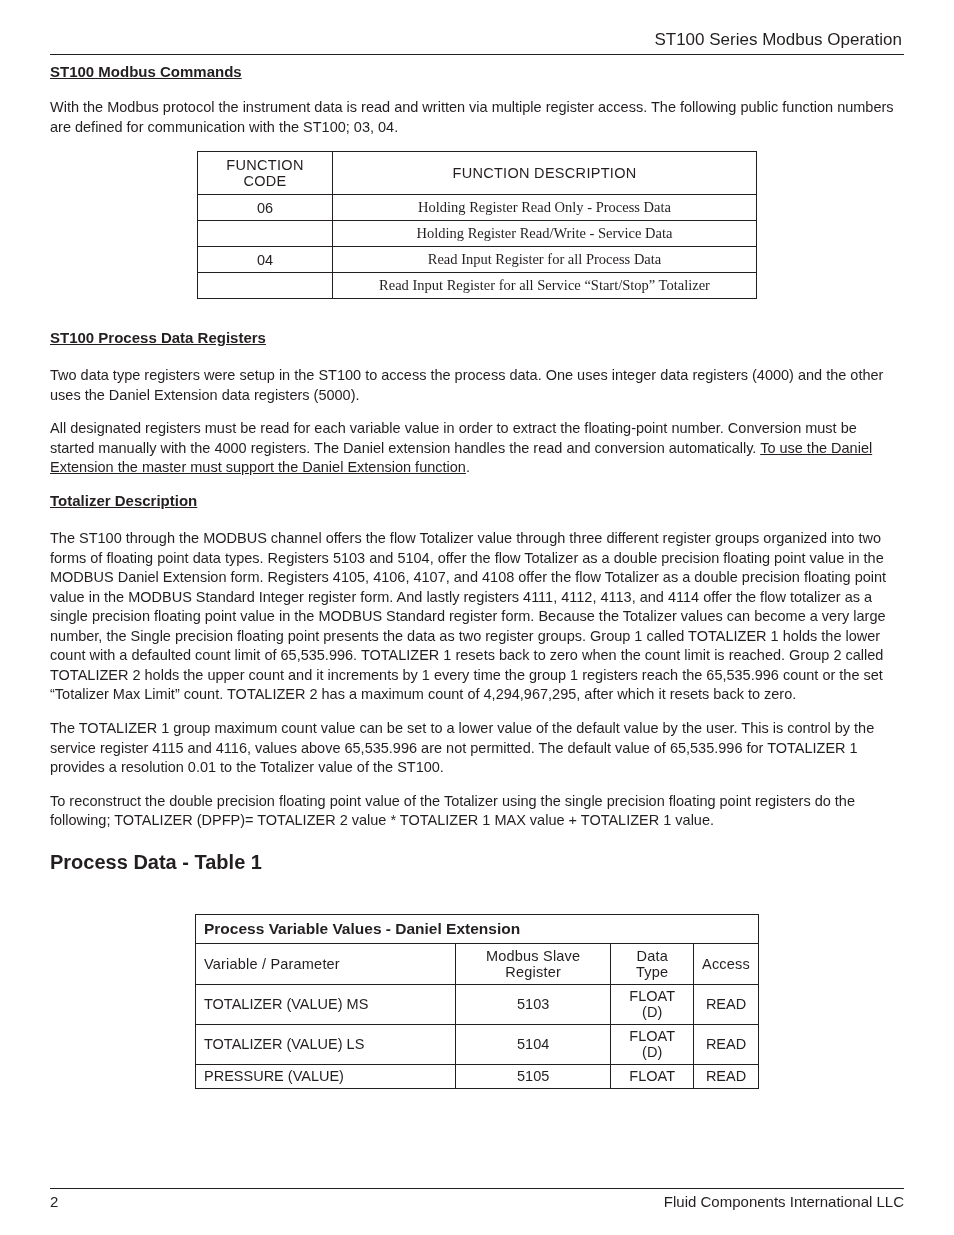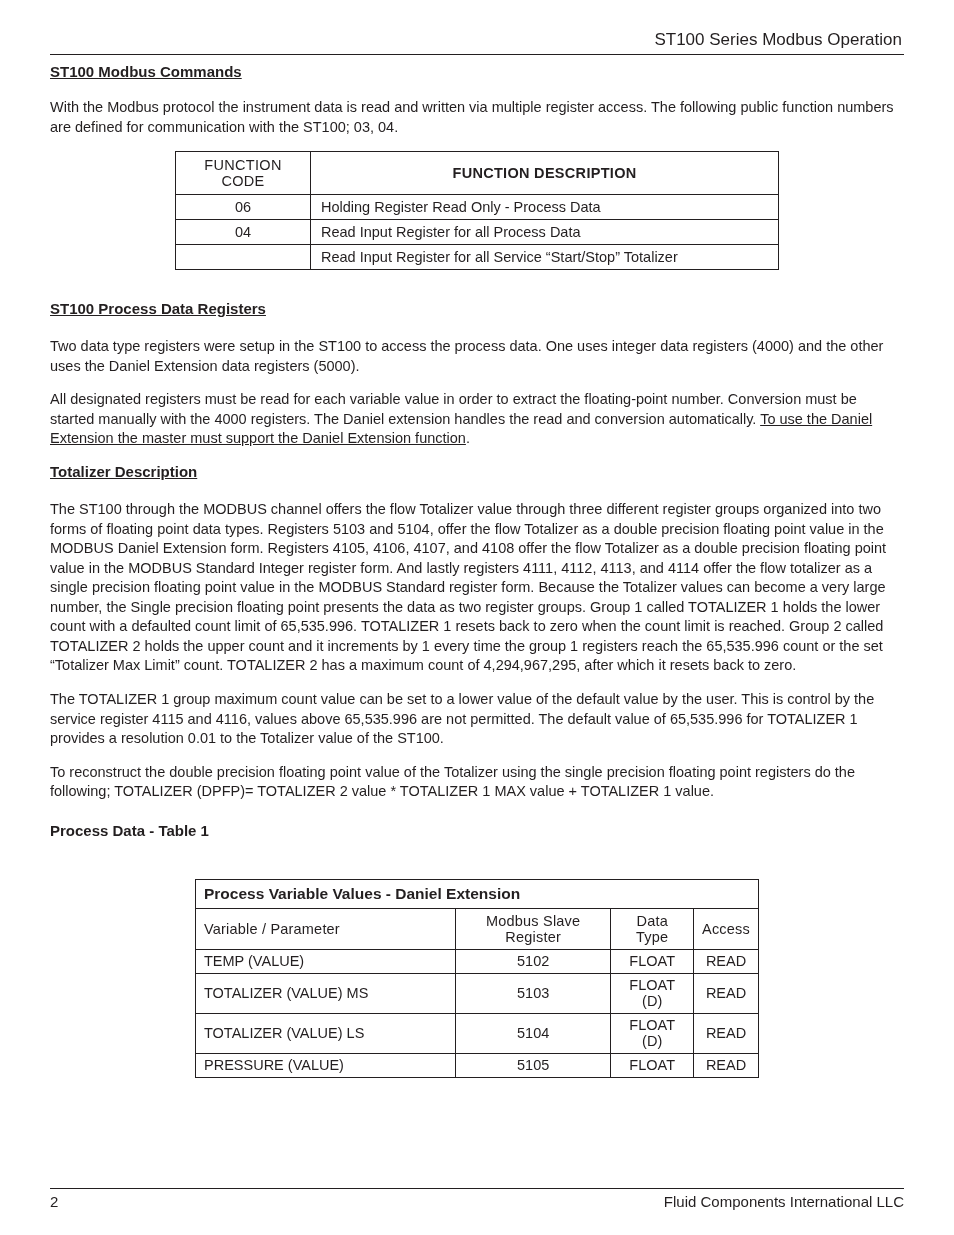--- a/index.html
+++ b/index.html
@@ -46,60 +46,60 @@
       line-height: 1.35;
       margin-bottom: 14px;
     }
     .underline {
       text-decoration: underline;
     }
     .table-title {
       font-family: 'Arial Narrow', Arial, sans-serif;
       font-stretch: condensed;
       font-weight: bold;
-      font-size: 15px;
+      font-size: 20px;
       margin-top: 20px;
       margin-bottom: 40px;
     }
     table {
       border-collapse: collapse;
       font-family: 'Arial Narrow', Arial, sans-serif;
       font-stretch: condensed;
       font-size: 14.5px;
     }
     table.function-table {
       margin: 0 auto 30px auto;
-      width: 604px;
+      width: 560px;
     }
     table.function-table th {
       border-top: 1px solid #231f20;
       border-bottom: 1px solid #231f20;
       border-left: 1px solid #231f20;
       border-right: 1px solid #231f20;
       padding: 5px 10px;
       font-weight: normal;
       letter-spacing: 0.3px;
     }
     table.function-table th.code {
       width: 135px;
       text-align: center;
     }
     table.function-table th.desc {
-      font-weight: bold;
     }
     table.function-table td {
       border: 1px solid #231f20;
       padding: 4px 10px;
     }
     table.function-table td.code {
       text-align: center;
       border-right: 1px solid #231f20;
     }
     table.function-table td.desc {
-      text-align: left;
+      text-align: center;
+      font-family: Liberation Serif, serif;
     }
     table.function-table td.empty {
       border-top: none;
       border-bottom: 1px solid #231f20;
       border-left: 1px solid #231f20;
       border-right: 1px solid #231f20;
     }
     table.process-table {
       margin: 0 auto;
       width: 564px;
@@ -164,20 +164,24 @@
       <th class="code">FUNCTION CODE</th>
       <th class="desc">FUNCTION DESCRIPTION</th>
     </tr>
   </thead>
   <tbody>
     <tr>
       <td class="code">06</td>
       <td class="desc">Holding Register Read Only - Process Data</td>
     </tr>
     <tr>
+      <td class="code empty"></td>
+      <td class="desc">Holding Register Read/Write - Service Data</td>
+    </tr>
+    <tr>
       <td class="code">04</td>
       <td class="desc">Read Input Register for all Process Data</td>
     </tr>
     <tr>
       <td class="code empty"></td>
       <td class="desc">Read Input Register for all Service “Start/Stop” Totalizer</td>
     </tr>
   </tbody>
 </table>
 
@@ -201,26 +205,20 @@
     </tr>
     <tr>
       <th class="col left">Variable / Parameter</th>
       <th class="col center">Modbus Slave Register</th>
       <th class="col center">Data Type</th>
       <th class="col center">Access</th>
     </tr>
   </thead>
   <tbody>
     <tr>
-      <td class="left">TEMP (VALUE)</td>
-      <td class="center">5102</td>
-      <td class="center">FLOAT</td>
-      <td class="center">READ</td>
-    </tr>
-    <tr>
       <td class="left">TOTALIZER (VALUE) MS</td>
       <td class="center">5103</td>
       <td class="center">FLOAT (D)</td>
       <td class="center">READ</td>
     </tr>
     <tr>
       <td class="left">TOTALIZER (VALUE) LS</td>
       <td class="center">5104</td>
       <td class="center">FLOAT (D)</td>
       <td class="center">READ</td>

